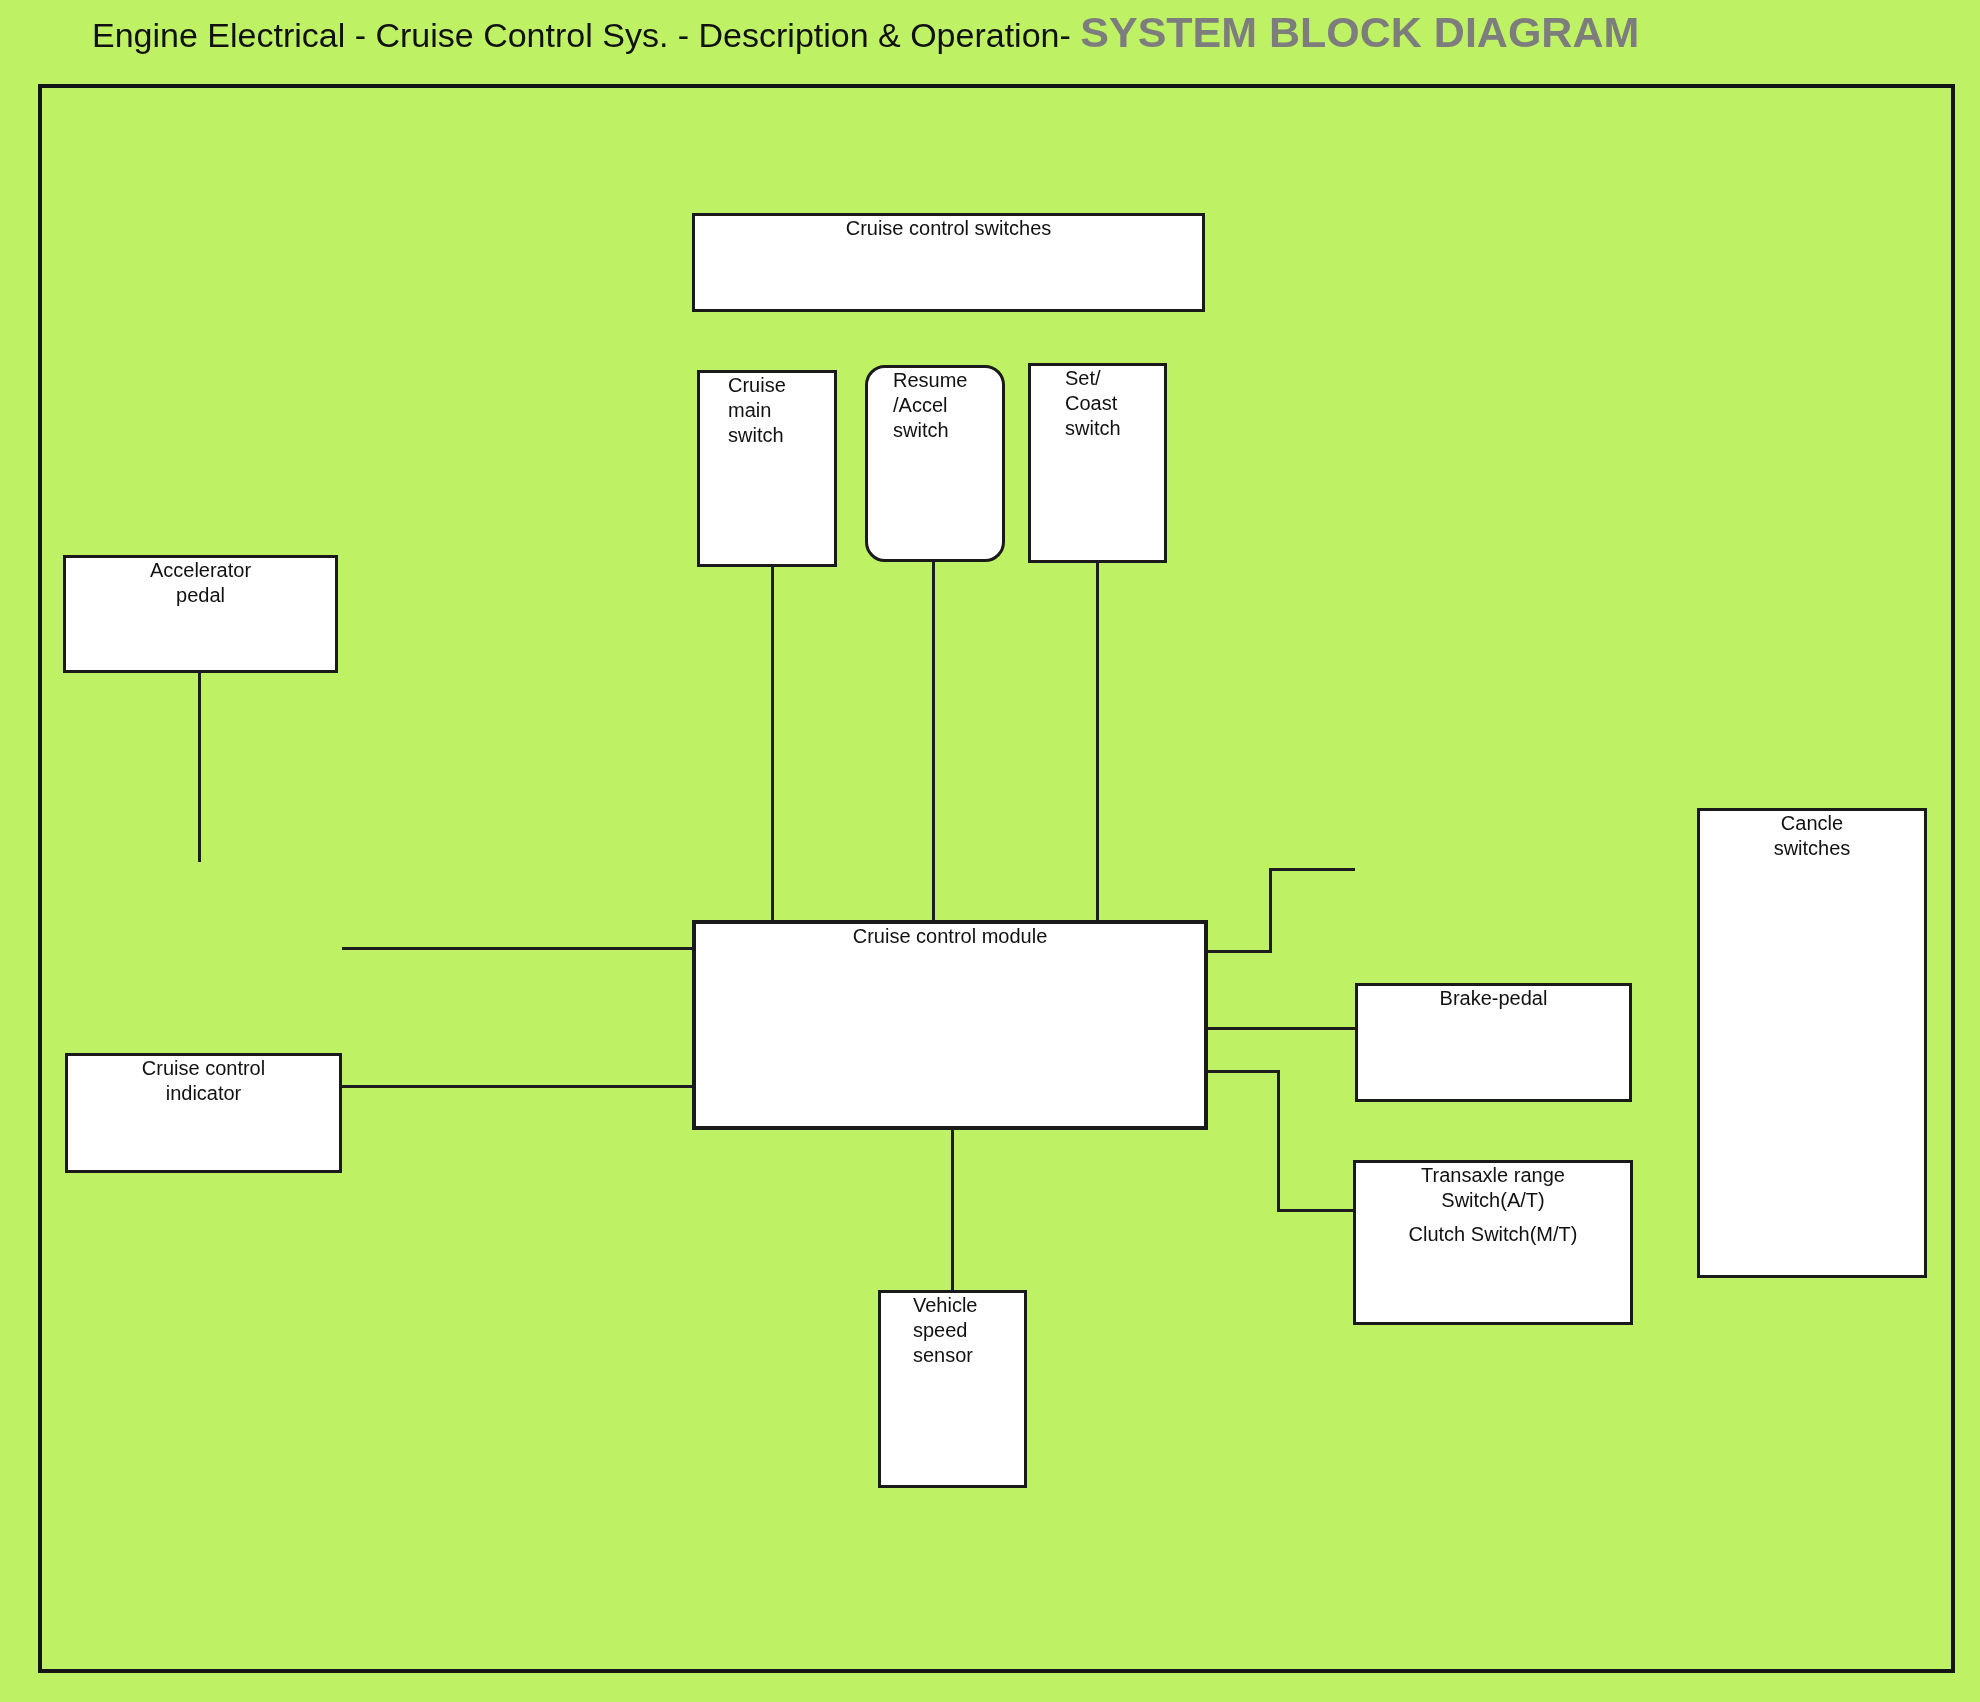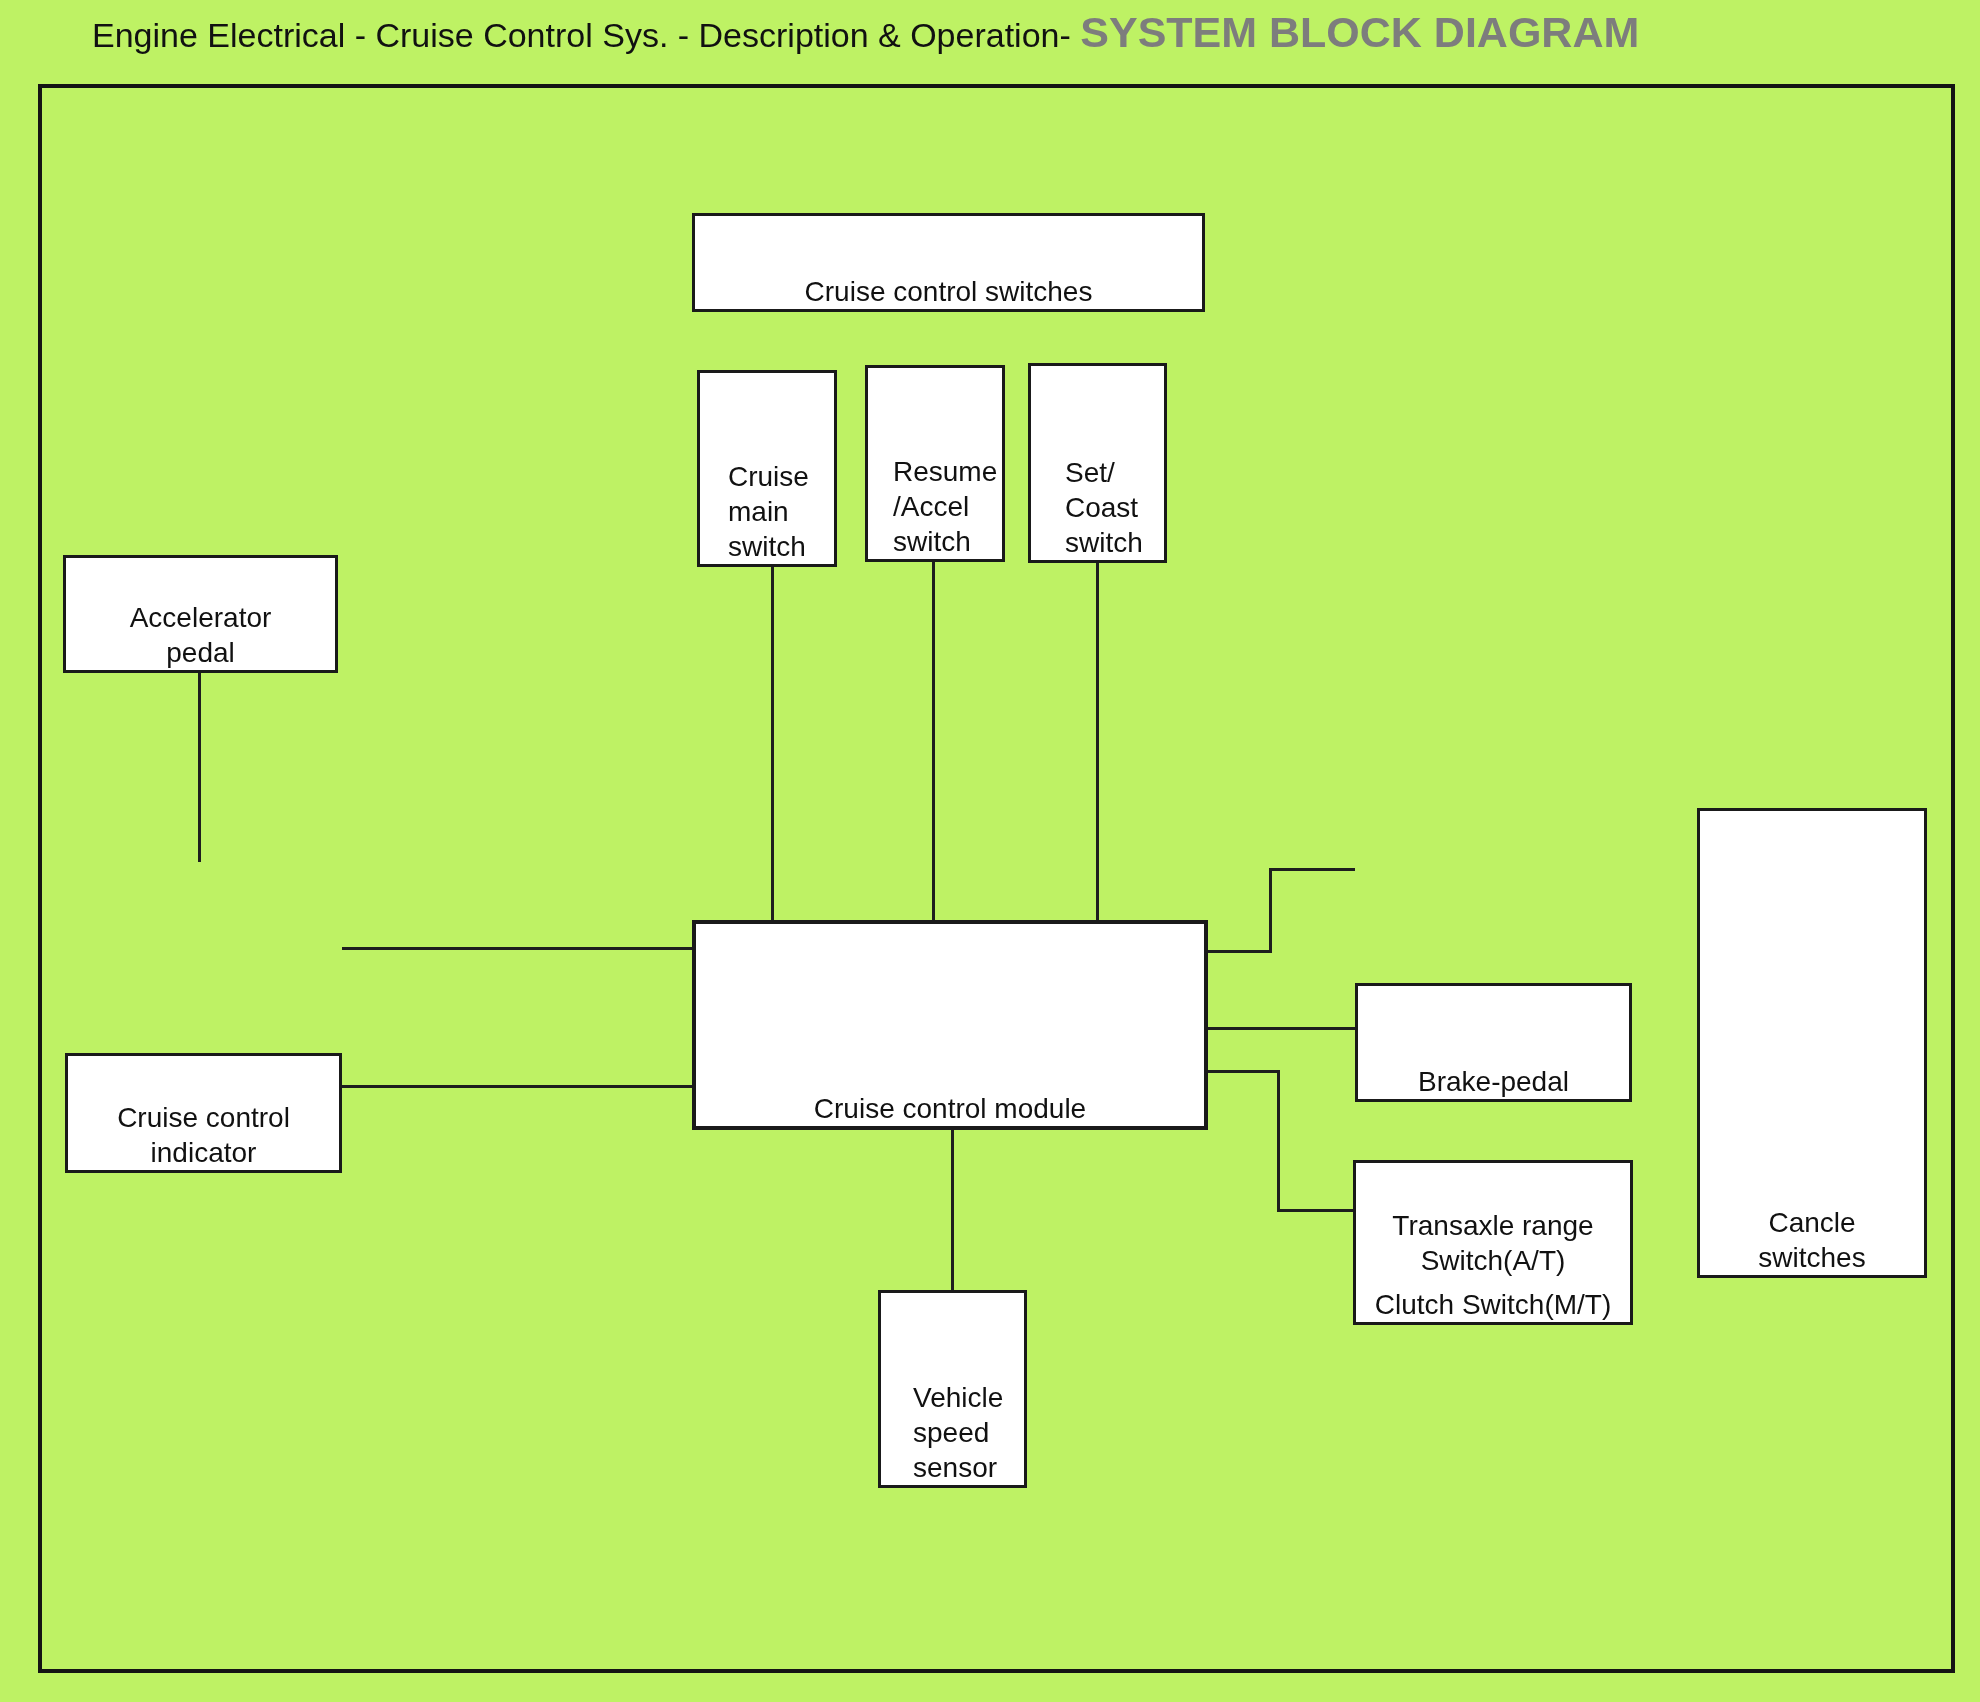--- a/index.html
+++ b/index.html
@@ -46,41 +46,41 @@
     background: transparent;
   }
   
   .box {
     position: absolute;
     border: 3px solid #1a1a1a;
     background: #ffffff;
     display: flex;
     flex-direction: column;
     align-items: center;
-    justify-content: flex-end;
+    justify-content: flex-start;
     text-align: center;
-    font-size: 28px;
+    font-size: 20px;
     line-height: 1.25;
     white-space: pre-line;
     box-sizing: border-box;
   }
   .box.left-text {
     align-items: flex-start;
     text-align: left;
   }
   .box.thick { border-width: 4px; }
   
   .line {
     position: absolute;
     background: #1e1e1e;
   }
   
   #n-cruise-control-switches { left: 692px; top: 213px;  width: 513px; height: 99px;  }
   #n-cruise-main-switch      { left: 697px; top: 370px;  width: 140px; height: 197px; padding-left: 28px; }
-  #n-resume-accel-switch     { left: 865px; top: 365px;  width: 140px; height: 197px; padding-left: 25px; }
+  #n-resume-accel-switch     { left: 865px; top: 365px;  width: 140px; height: 197px; padding-left: 25px; border-radius: 20px; }
   #n-set-coast-switch        { left: 1028px; top: 363px; width: 139px; height: 200px; padding-left: 34px; }
   #n-accelerator-pedal       { left: 63px;  top: 555px;  width: 275px; height: 118px; }
   #n-throttle-valve          { left: 65px;  top: 862px;  width: 277px; height: 118px; }
   #n-cruise-control-indicator{ left: 65px;  top: 1053px; width: 277px; height: 120px; }
   #n-cruise-control-module   { left: 692px; top: 920px;  width: 516px; height: 210px; }
   #n-cancle-switch           { left: 1355px; top: 813px; width: 277px; height: 120px; }
   #n-brake-pedal             { left: 1355px; top: 983px; width: 277px; height: 119px; }
   #n-transaxle-range-switch  { left: 1353px; top: 1160px; width: 280px; height: 165px; }
   #n-cancle-switches         { left: 1697px; top: 808px; width: 230px; height: 470px; }
   #n-vehicle-speed-sensor    { left: 878px; top: 1290px; width: 149px; height: 198px; padding-left: 32px; }

